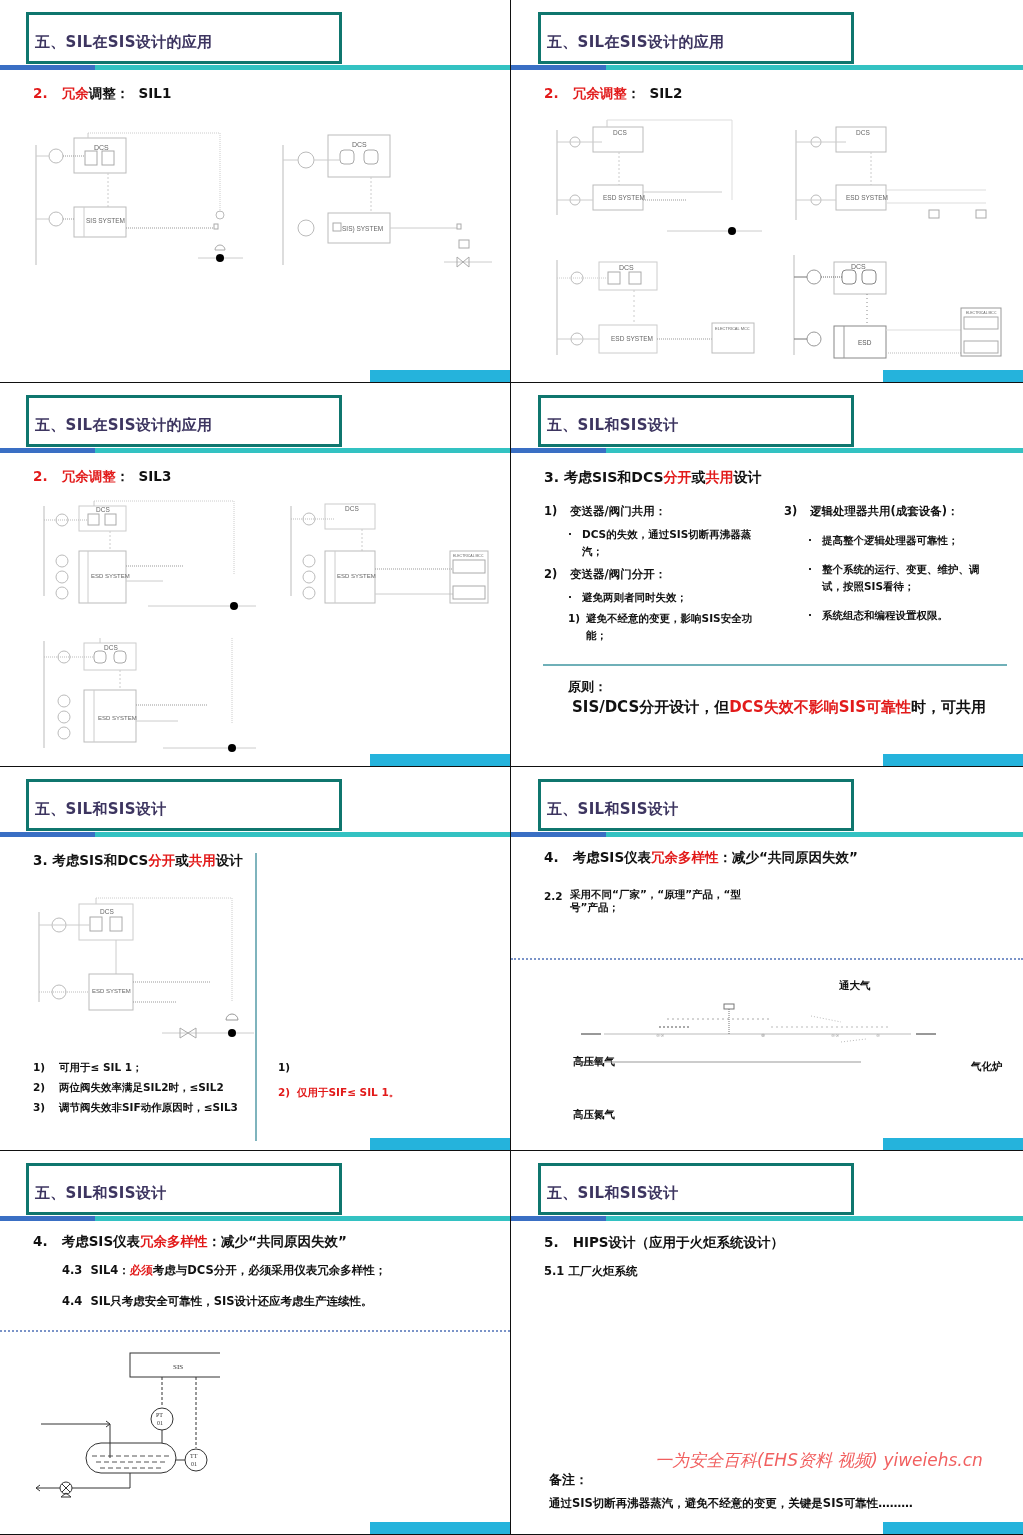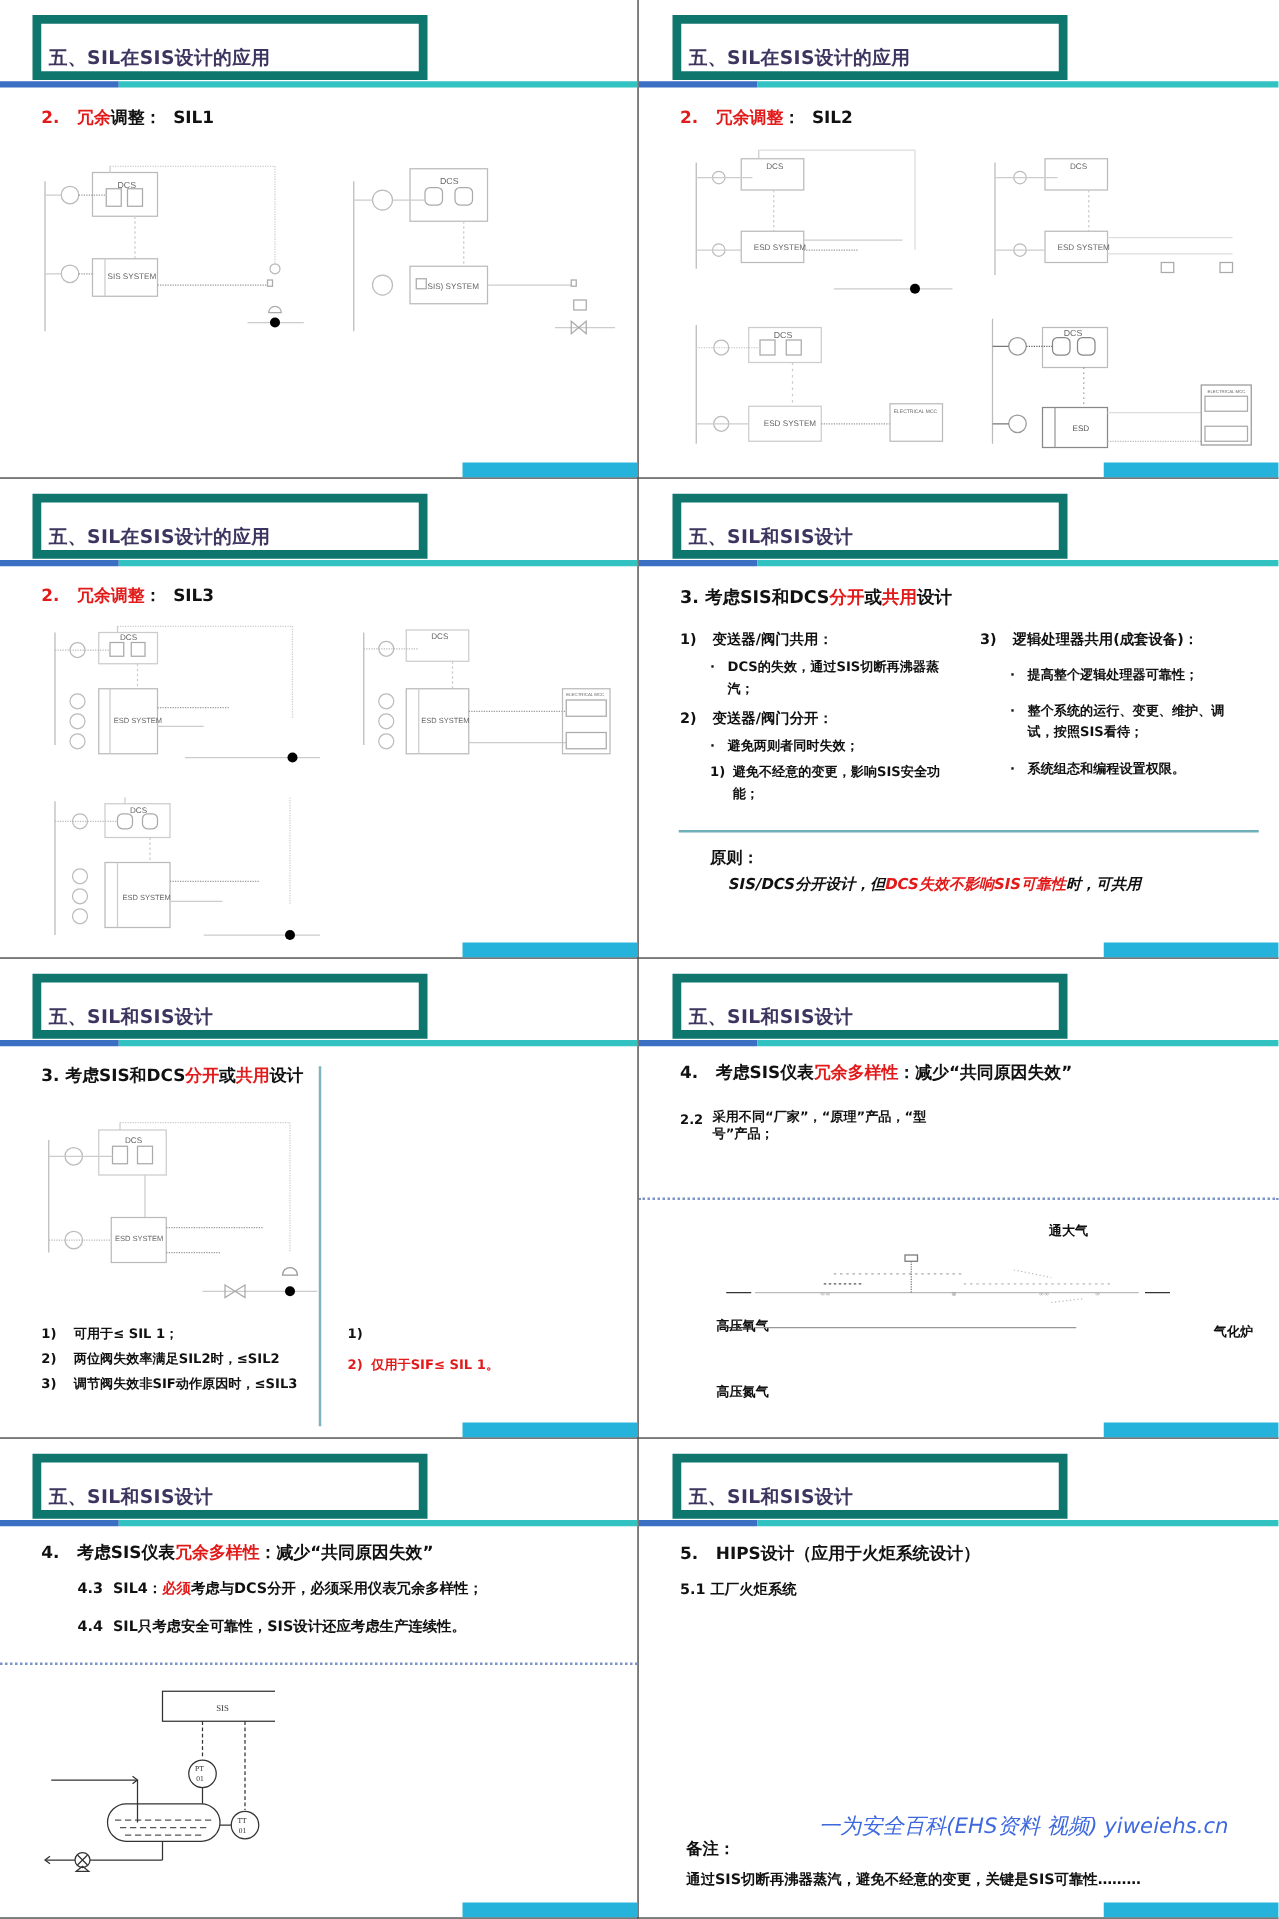--- a/index.html
+++ b/index.html
@@ -1,32 +1,32 @@
 <!DOCTYPE html>
 <html><head>
 <meta charset="utf-8">
 <style>
   * { box-sizing: border-box; margin: 0; padding: 0; }
   body { width: 1023px; height: 1535px; background: #fff; font-family: "DejaVu Sans", sans-serif; overflow: hidden; position: relative; }
   .grid { position: absolute; left: 0; top: 0; width: 1023px; height: 1535px; display: grid; grid-template-columns: 511px 512px; grid-template-rows: 383px 384px 384px 384px; }
   .slide { position: relative; background: #fff; overflow: hidden; border-right: 1px solid #111; border-bottom: 1px solid #111; }
   .slide.right { border-right: none; }
-  .title-box { position: absolute; left: 26px; top: 12px; width: 316px; height: 52px; border: 7px solid #0f766e; background: #fff; }
+  .title-box { position: absolute; left: 26px; top: 12px; width: 316px; height: 52px; border: 3px solid #0f766e; background: #fff; }
   .slide.right .title-box { left: 27px; }
   .title-text { position: absolute; left: 6px; top: 18px; font-weight: bold; font-size: 15px; color: #3d3560; letter-spacing: 0.3px; }
   .bar-blue { position: absolute; left: 0; top: 65px; width: 95px; height: 5px; background: #3a6fc4; }
   .bar-teal { position: absolute; left: 95px; top: 65px; right: 0; height: 5px; background: #33c2c2; }
   .corner-tab { position: absolute; right: 0; bottom: 0; width: 140px; height: 12px; background: #25b3dc; }
   .red { color: #e21a1a; }
   .h2 { position: absolute; font-weight: bold; font-size: 13.5px; color: #111; white-space: nowrap; }
   .txt { position: absolute; font-weight: bold; font-size: 11.5px; color: #111; line-height: 17px; }
   .small { font-size: 10.5px; }
   .diagram { position: absolute; }
   .diagram svg { width: 100%; height: 100%; }
-  .watermark { position: absolute; left: 655px; top: 1449px; font-size: 17px; font-style: italic; color: #1d4ed8; opacity: 0.85; white-space: nowrap; }
+  .watermark { position: absolute; left: 655px; top: 1449px; font-size: 17px; font-style: italic; color: #ef4444; opacity: 0.85; white-space: nowrap; }
   .vline { position: absolute; background: #7fb4bd; width: 2px; }
   .hline { position: absolute; background: #6fb0b8; height: 2px; }
   .dotline { position: absolute; left: 0; right: 0; height: 0; border-top: 2px dotted #7a93c8; }
 </style>
 </head>
 <body>
 
 <div class="grid">
 
   <div class="slide">
@@ -319,21 +319,21 @@
           <span class="small">·</span>
           <span class="small" style="width:170px">整个系统的运行、变更、维护、调试，按照SIS看待；</span>
         </div>
       <div style="display:flex;gap:10px;margin-left:24px;">
           <span class="small">·</span>
           <span class="small">系统组态和编程设置权限。</span>
         </div>
     </div>
     <div class="hline" style="left:32px;top:281px;width:464px;"></div>
     <div class="txt" style="left:57px;top:295px;font-size:13px;">原则：</div>
-    <div class="txt" style="left:72px;top:316px;font-size:12px;white-space:nowrap;font-style:italic;"><span>SIS/DCS分开设计，但</span><span class="red">DCS失效不影响SIS可靠性</span><span>时，可共用</span></div>
+    <div class="txt" style="left:61px;top:316px;font-size:15px;white-space:nowrap;"><span>SIS/DCS分开设计，但</span><span class="red">DCS失效不影响SIS可靠性</span><span>时，可共用</span></div>
     <div class="corner-tab"></div>
   </div>
 
   <div class="slide">
     <div class="title-box">
         <span class="title-text">五、SIL和SIS设计</span>
       </div>
     <div class="bar-blue"></div>
       <div class="bar-teal"></div>
     <div class="h2" style="left:33px;top:85px;">

